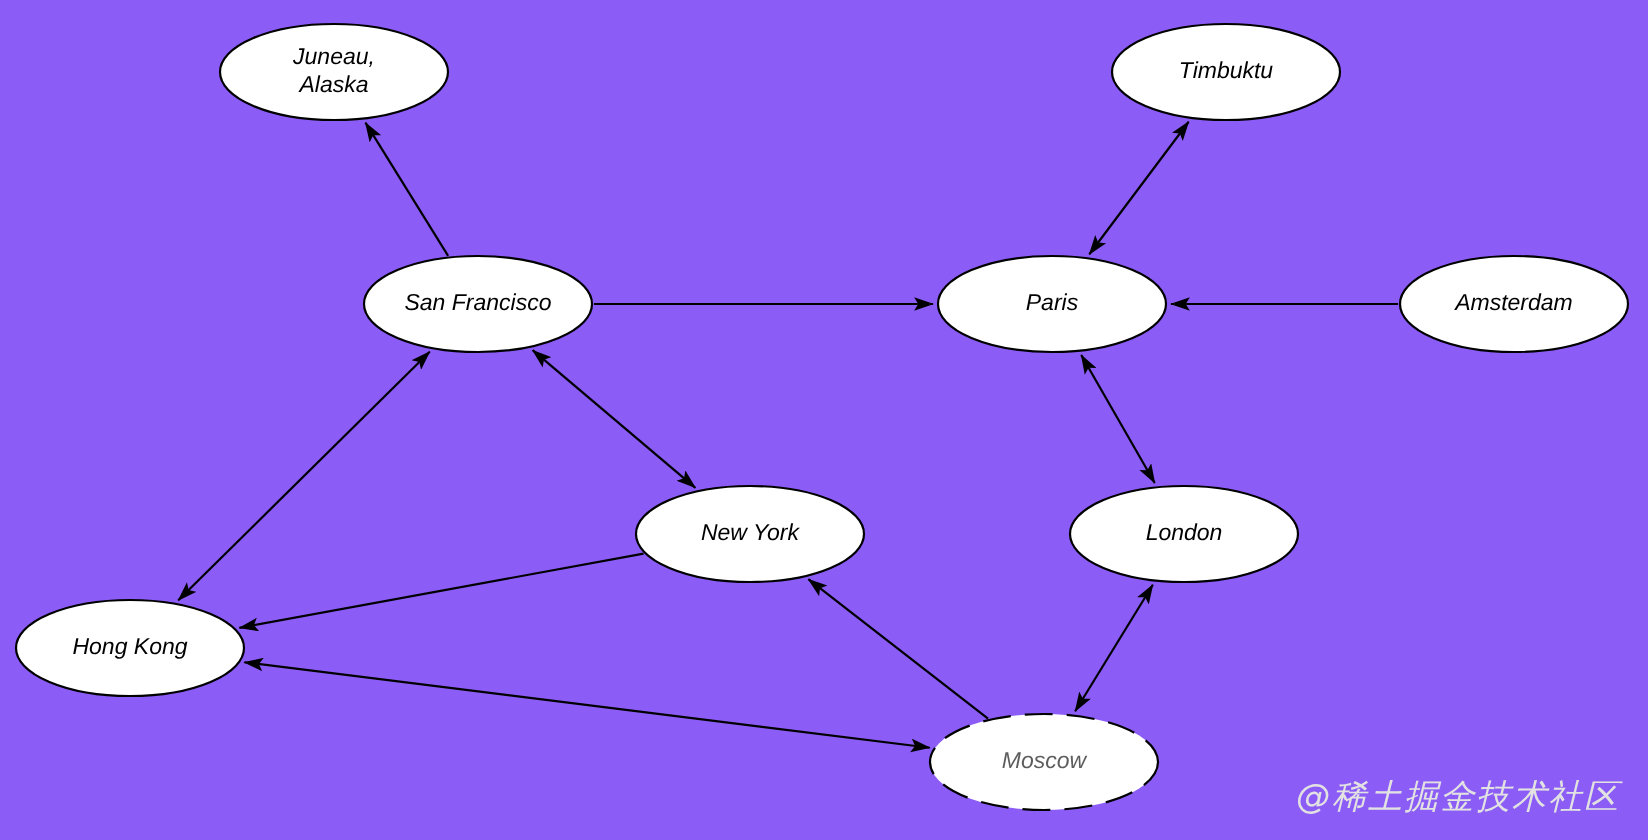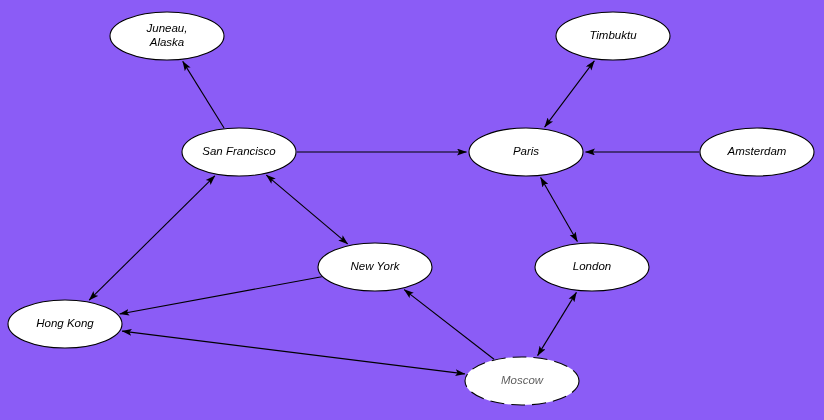--- a/index.html
+++ b/index.html
@@ -121,13 +121,14 @@
           <ellipse cx="65" cy="324" rx="57" ry="24" class="node-ellipse"></ellipse>
           <text x="65" y="324" class="node-label"><tspan x="65" dy="0">Hong Kong</tspan></text>
         </g>
         <g>
           <ellipse cx="522" cy="381" rx="57" ry="24" class="node-ellipse dashed"></ellipse>
           <text x="522" y="381" class="node-label faded"><tspan x="522" dy="0">Moscow</tspan></text>
         </g>
       </g>
   </svg>
 
+  <div class="watermark">@稀土掘金技术社区</div>
 </div>
 
 </body></html>

